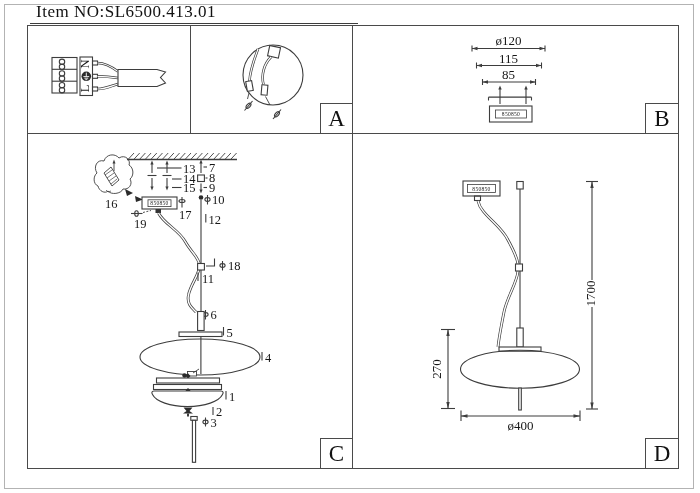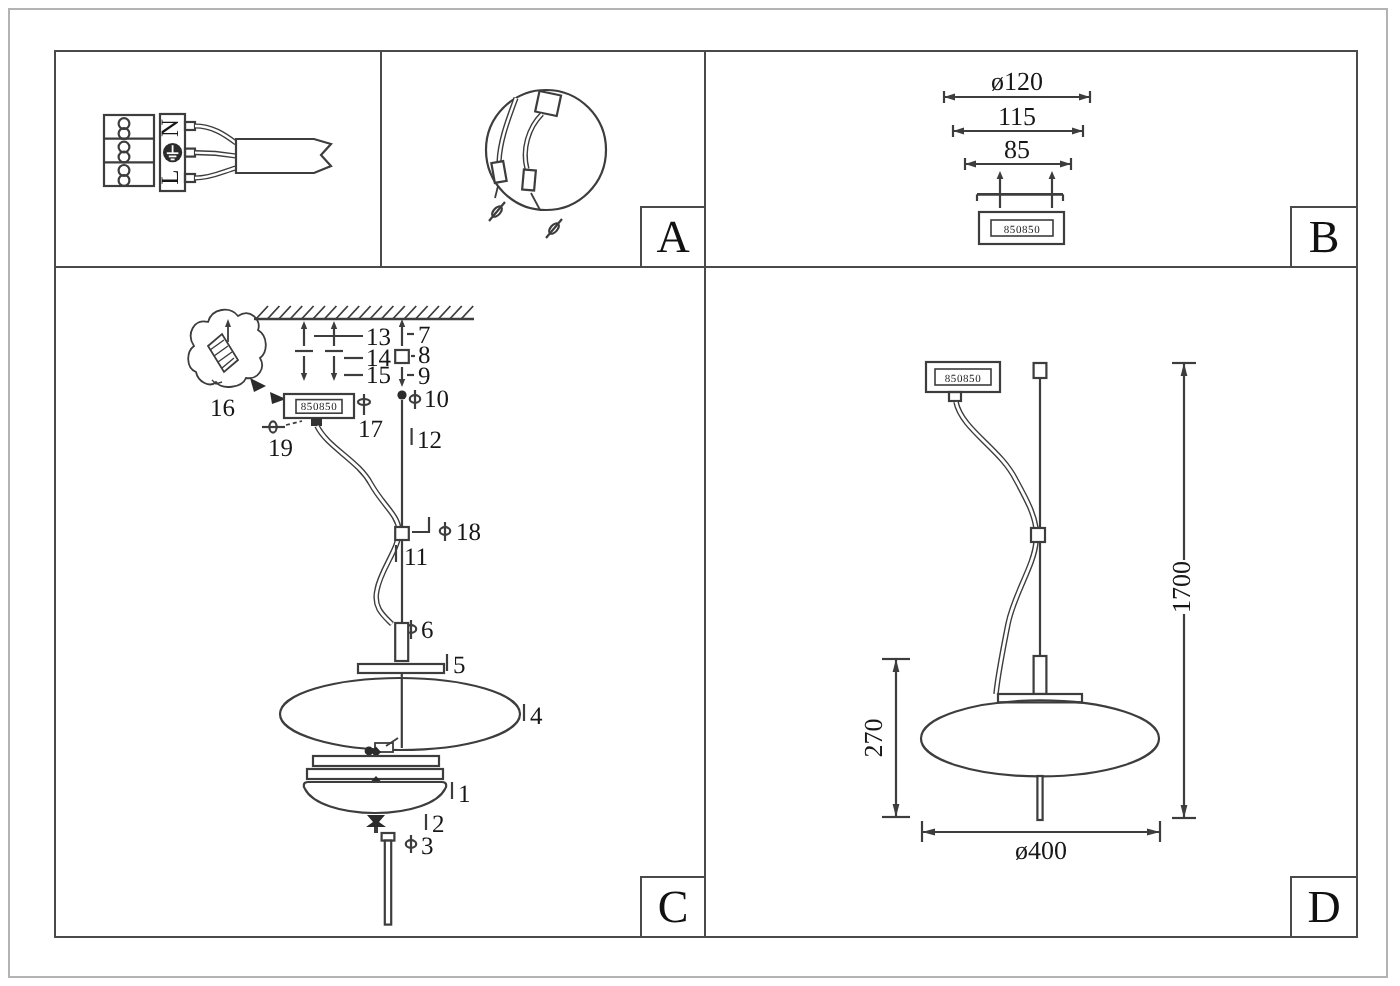--- a/index.html
+++ b/index.html
@@ -25,20 +25,21 @@
   svg text{font-family:"Liberation Serif","DejaVu Serif",serif;fill:#171717;stroke:none;}
   .pt{font-size:12.5px;}
   .dim{font-size:13px;}
   .mark{font-size:5.5px;letter-spacing:.3px;fill:#222;}
 </style>
 </head>
 <body>
 
 <div class="page">
   <div class="outer-border"></div>
+  <div class="title">Item NO:SL6500.413.01</div>
   <div class="frame"></div>
   <div class="div-v"></div>
   <div class="div-h"></div>
   <div class="div-a"></div>
 
   <svg style="left:28px;top:26px;" width="324" height="107" viewBox="28 26 324 107" fill="none" stroke="#3d3d3d" stroke-width="1.1">
 
     <g>
       <rect x="52" y="57.5" width="25" height="35.5"></rect>
       <line x1="52" y1="69.3" x2="77" y2="69.3"></line>

